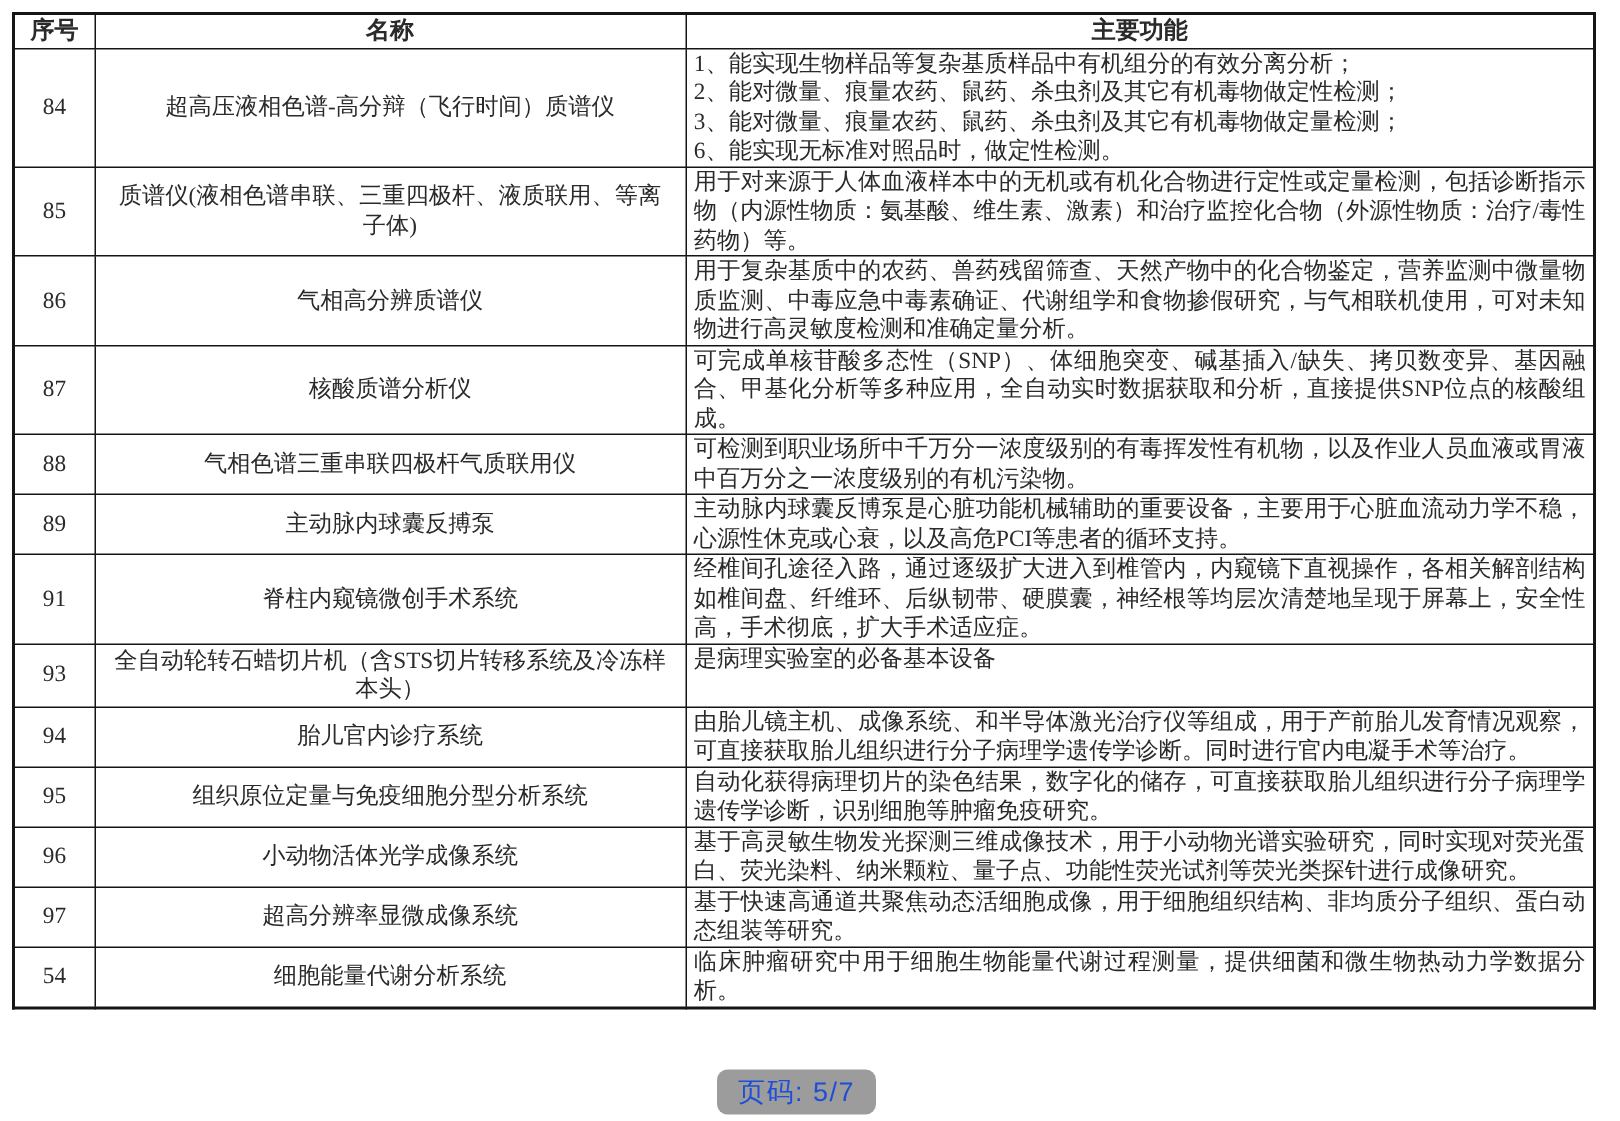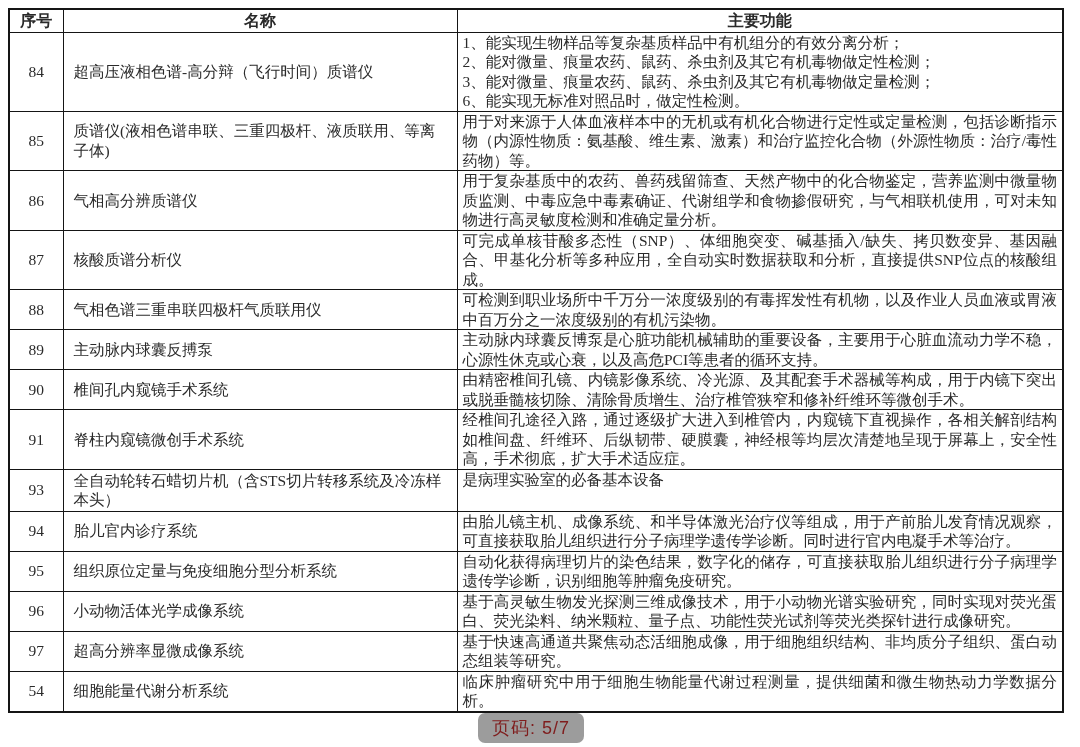--- a/index.html
+++ b/index.html
@@ -30,36 +30,36 @@
     padding:1px 2px;
     font-size:16px;
   }
   td.c-no{
     text-align:center;
     vertical-align:middle;
     padding:1px 0;
     margin-left:37px;
   }
   td.c-name{
-    text-align:left;
+    text-align:center;
     vertical-align:middle;
     padding:1px 10px;
     margin-top:44px;
   }
   td.c-func{
     text-align:justify;
     vertical-align:top;
     padding:0 5px;
     white-space:pre-line;
   }
   .page-badge{
     position:absolute;
     left:478px;top:713px;
     background:rgba(128,128,128,0.78);
-    color:#7f1d1d;
+    color:#1d4ed8;
     font-family:"Liberation Sans","DejaVu Sans",sans-serif;
     font-size:18px;
     line-height:30px;
     padding:0 14px;
     border-radius:7px;
     letter-spacing:1px;
   }
 </style>
 </head>
 <body>
@@ -106,25 +106,20 @@
         <td class="c-no">88</td>
         <td class="c-name">气相色谱三重串联四极杆气质联用仪</td>
         <td class="c-func">可检测到职业场所中千万分一浓度级别的有毒挥发性有机物，以及作业人员血液或胃液中百万分之一浓度级别的有机污染物。</td>
       </tr>
       <tr>
         <td class="c-no">89</td>
         <td class="c-name">主动脉内球囊反搏泵</td>
         <td class="c-func">主动脉内球囊反博泵是心脏功能机械辅助的重要设备，主要用于心脏血流动力学不稳，心源性休克或心衰，以及高危PCI等患者的循环支持。</td>
       </tr>
       <tr>
-        <td class="c-no">90</td>
-        <td class="c-name">椎间孔内窥镜手术系统</td>
-        <td class="c-func">由精密椎间孔镜、内镜影像系统、冷光源、及其配套手术器械等构成，用于内镜下突出或脱垂髓核切除、清除骨质增生、治疗椎管狭窄和修补纤维环等微创手术。</td>
-      </tr>
-      <tr>
         <td class="c-no">91</td>
         <td class="c-name">脊柱内窥镜微创手术系统</td>
         <td class="c-func">经椎间孔途径入路，通过逐级扩大进入到椎管内，内窥镜下直视操作，各相关解剖结构如椎间盘、纤维环、后纵韧带、硬膜囊，神经根等均层次清楚地呈现于屏幕上，安全性高，手术彻底，扩大手术适应症。</td>
       </tr>
       <tr>
         <td class="c-no">93</td>
         <td class="c-name">全自动轮转石蜡切片机（含STS切片转移系统及冷冻样本头）</td>
         <td class="c-func">是病理实验室的必备基本设备</td>
       </tr>
       <tr>

